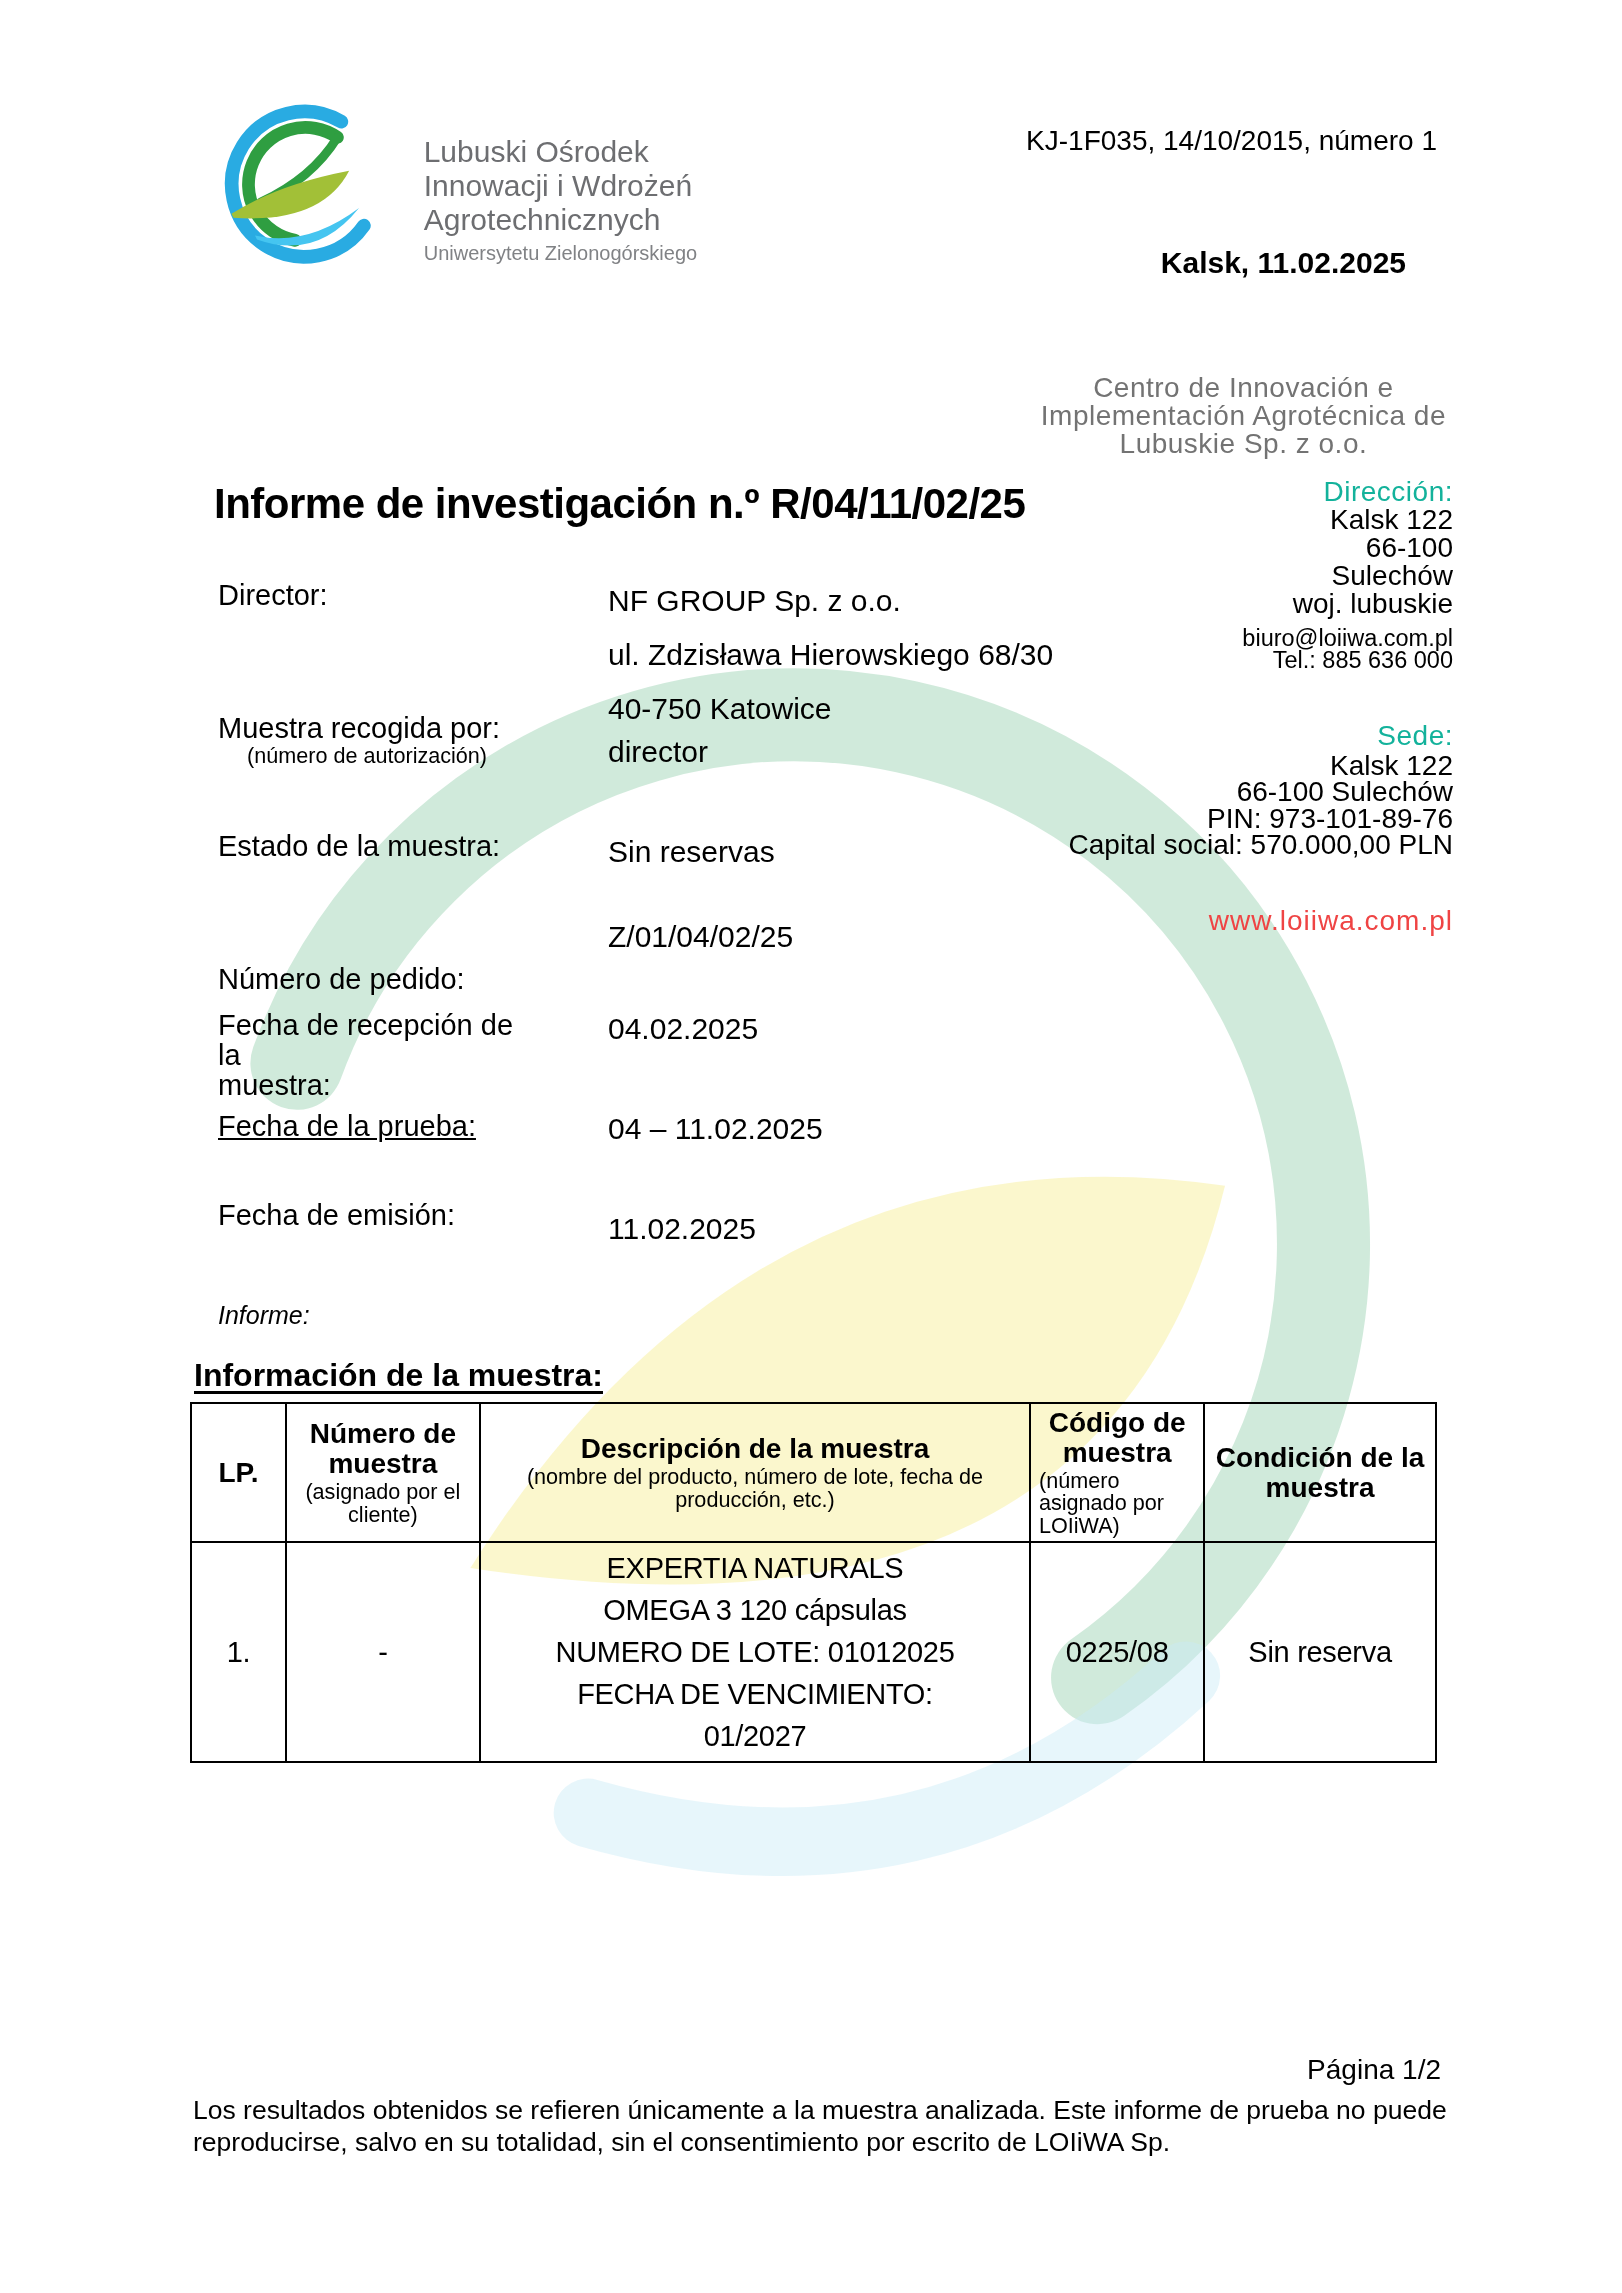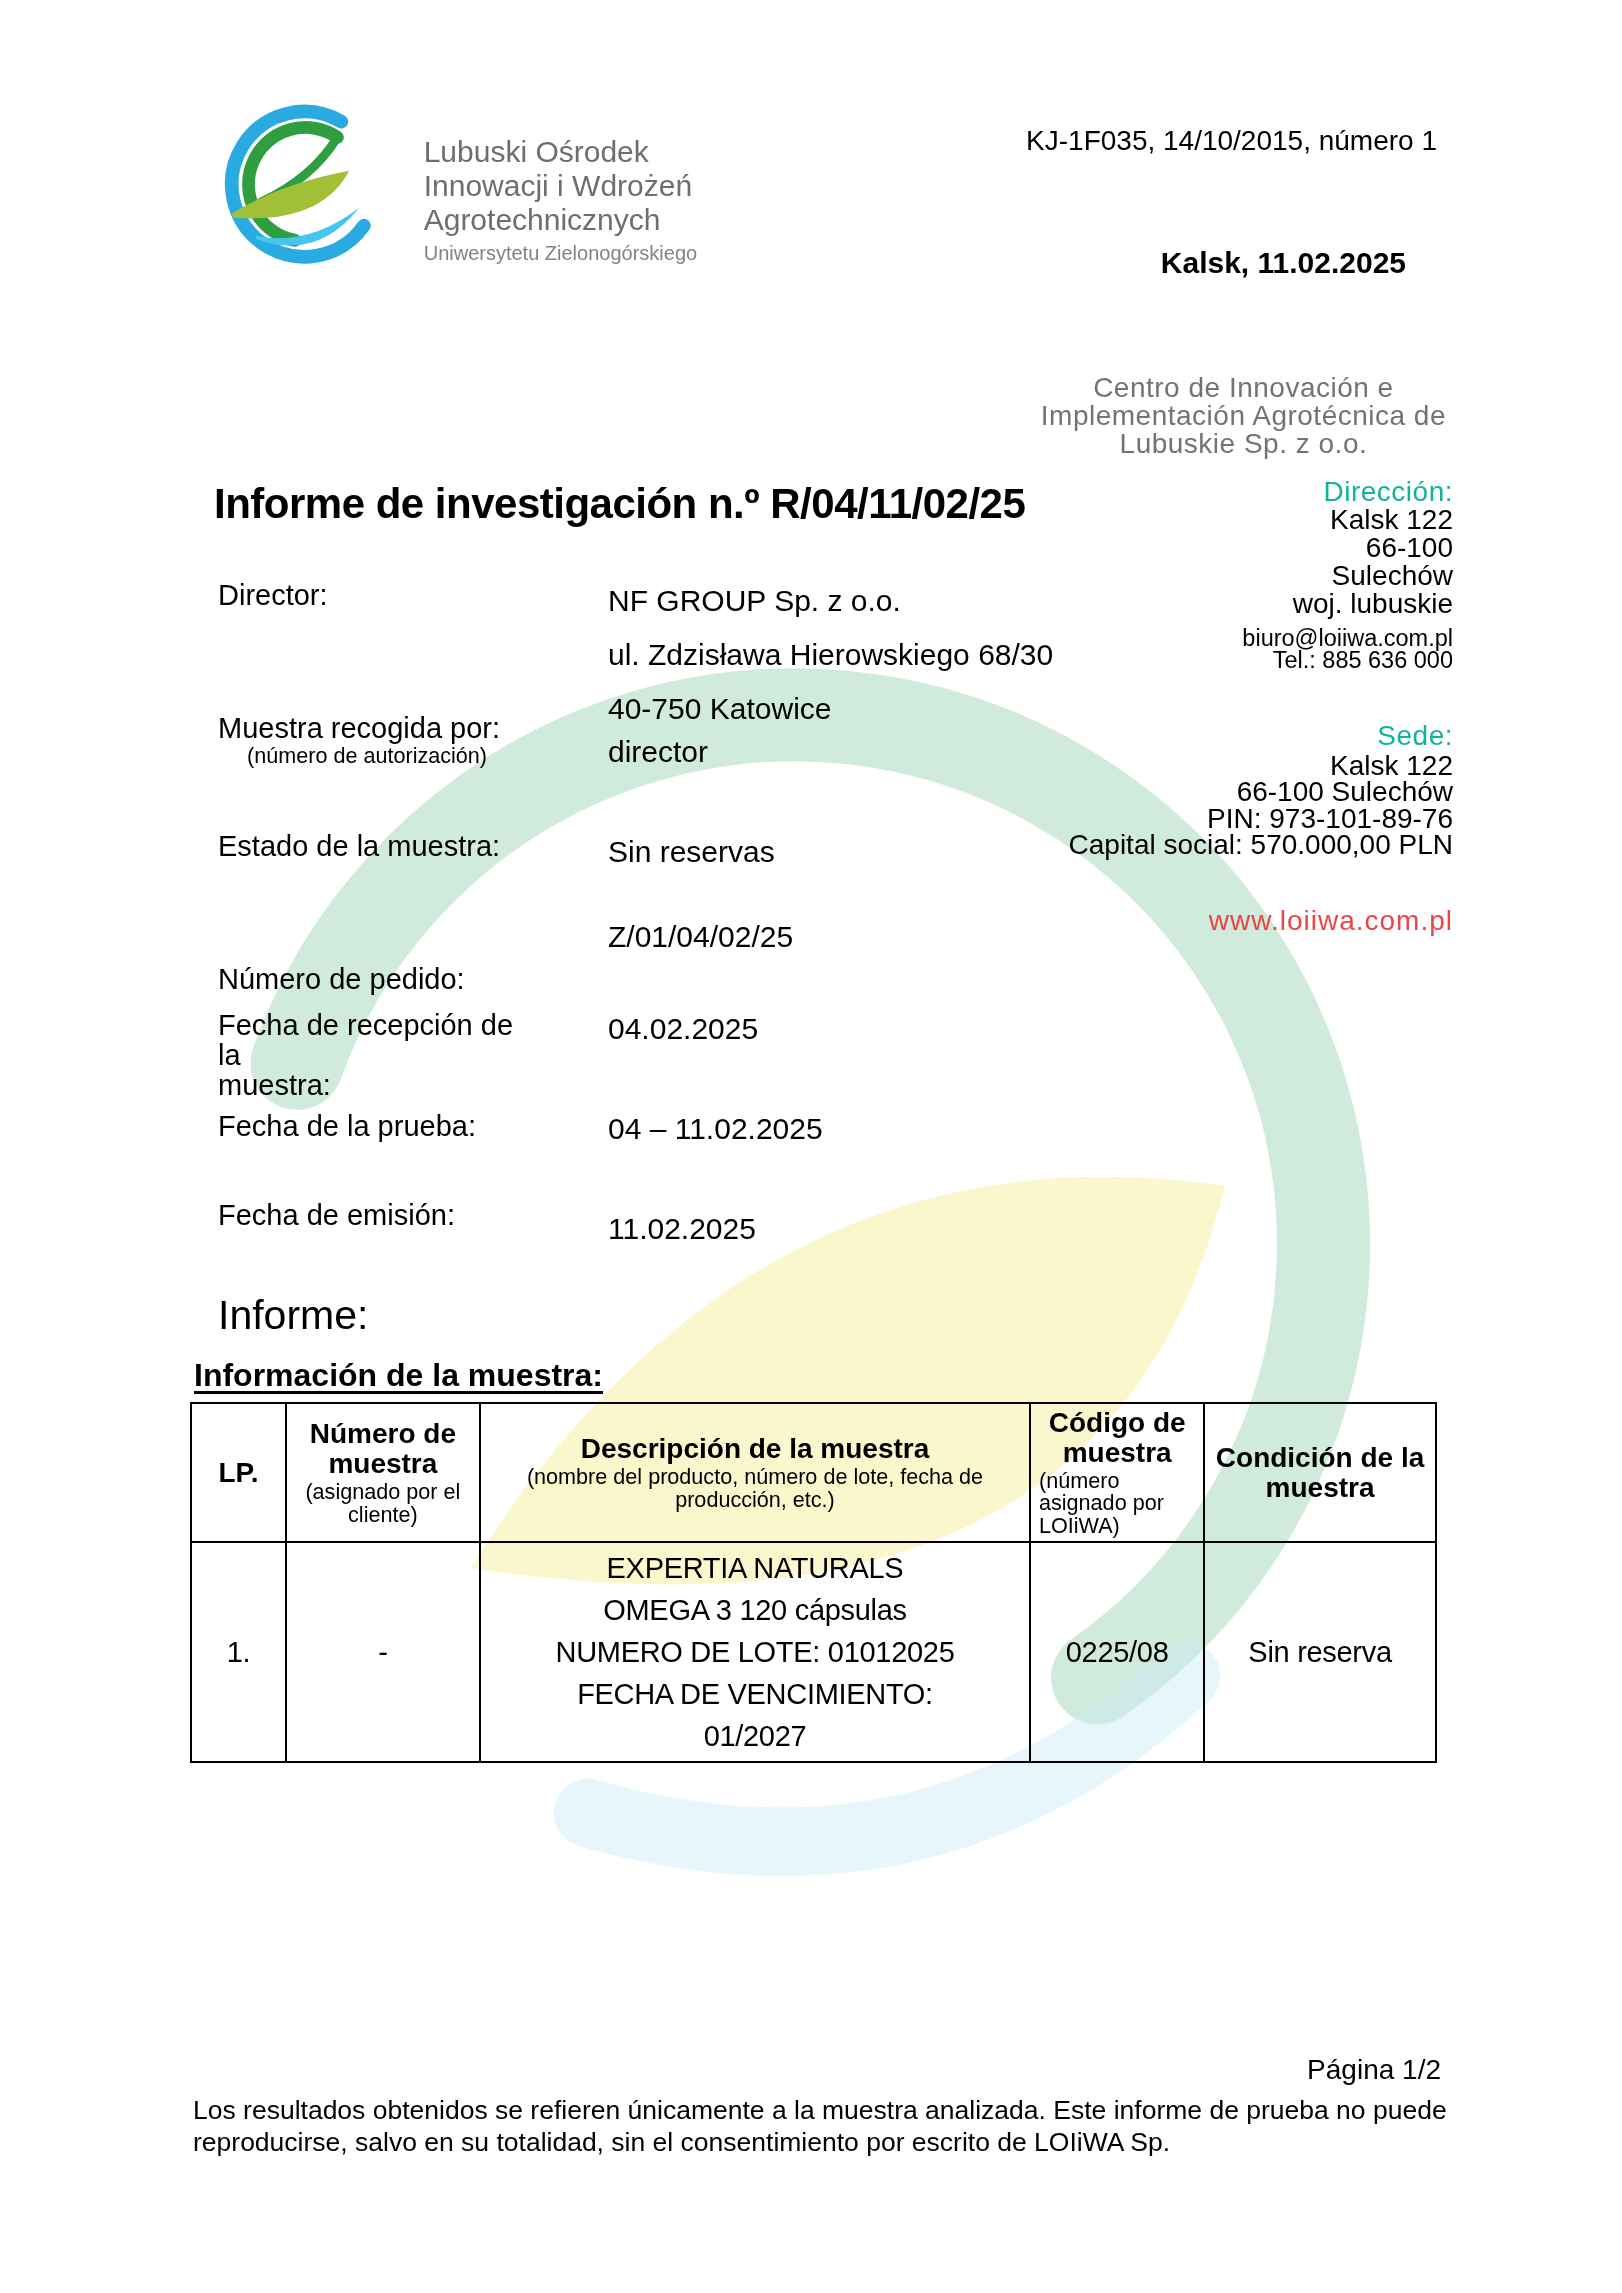--- a/index.html
+++ b/index.html
@@ -46,23 +46,23 @@
   .lab { position:absolute; left:218px; font-size:29px; line-height:30px; z-index:2; }
   .val { position:absolute; left:608px; font-size:30px; line-height:54px; z-index:2; }
   .cap-small { display:block; font-size:21.6px; line-height:25.5px; padding-left:29px; }
   .lab-wrap { width:323px; }
 
   .y-director { top:580px; }  .yv-director { top:574px; }
   .y-recogida { top:713px; }  .yv-recogida { top:725px; }
   .y-estado   { top:831px; }  .yv-estado   { top:825px; }
   .y-pedido   { top:964px; }  .yv-pedido   { top:910px; }
   .y-recepcion{ top:1010px; } .yv-recepcion{ top:1002px; }
-  .y-prueba   { top:1111px; } .yv-prueba   { top:1102px; }
+  .y-prueba   { top:1111px;text-decoration:underline; } .yv-prueba   { top:1102px; }
   .y-emision  { top:1200px; } .yv-emision  { top:1202px; }
-  .y-informe  { top:1300px; font-size:41px; }
+  .y-informe  { top:1300px; font-size:25px;font-style:italic; }
 
   
   .section-title {
     position:absolute; left:194px; top:1357px; z-index:2;
     font-size:32px; font-weight:700; text-decoration:underline; text-underline-offset:4.9px;
   }
   table.sample {
     position:absolute; left:190px; top:1402px; width:1247px; z-index:2;
     border-collapse:collapse; border:2.9px solid #000;
   }

